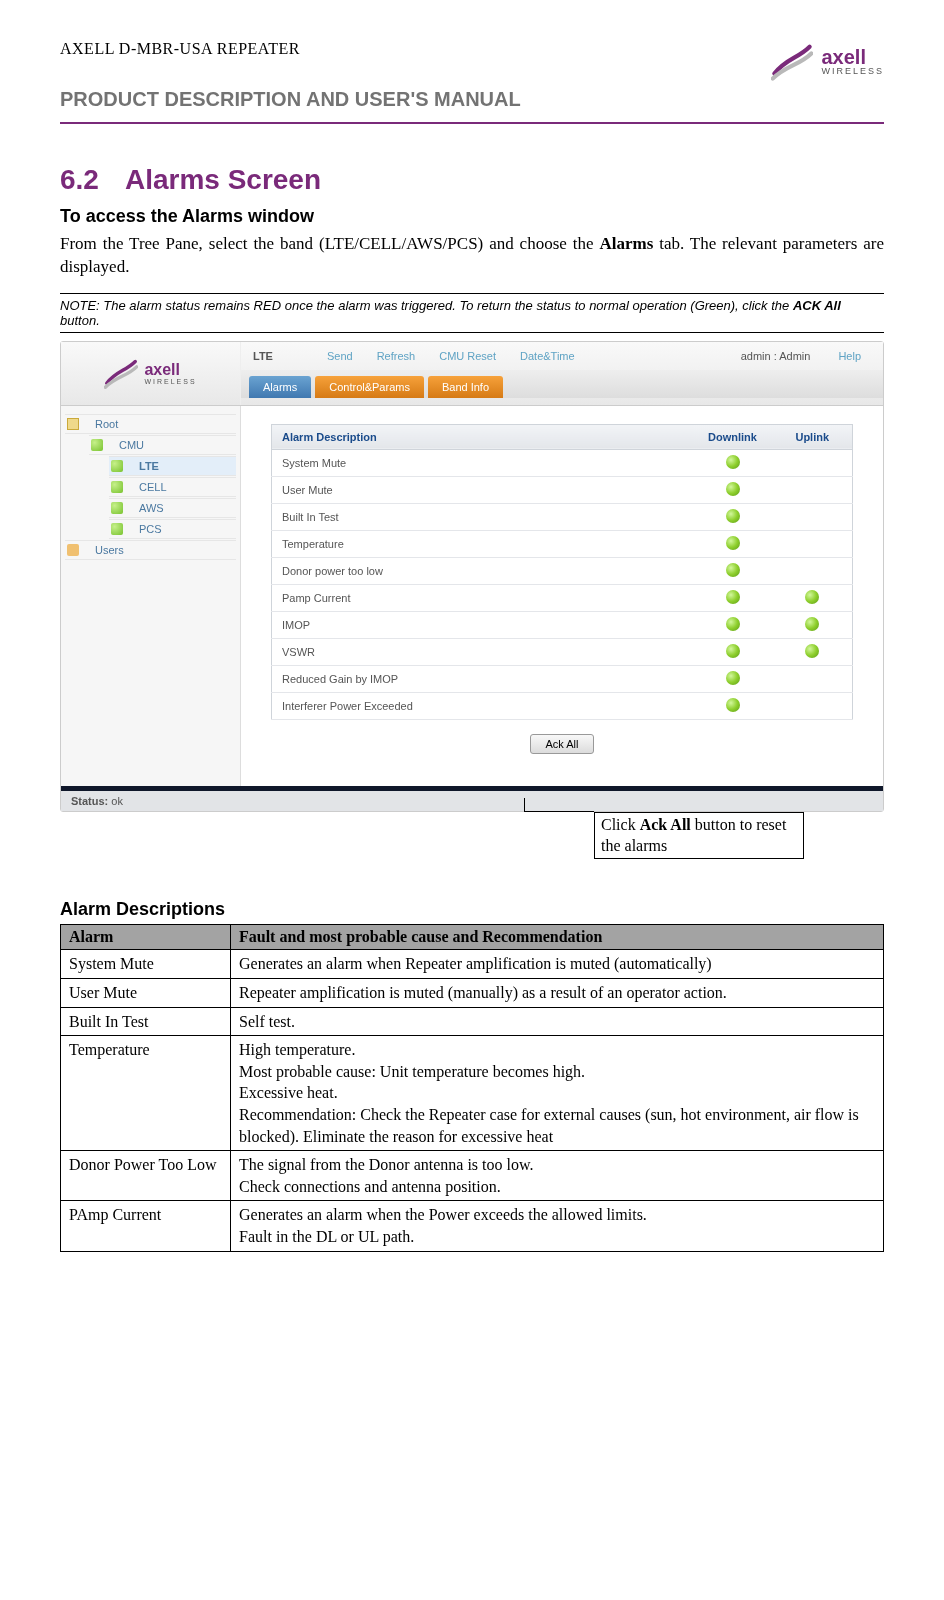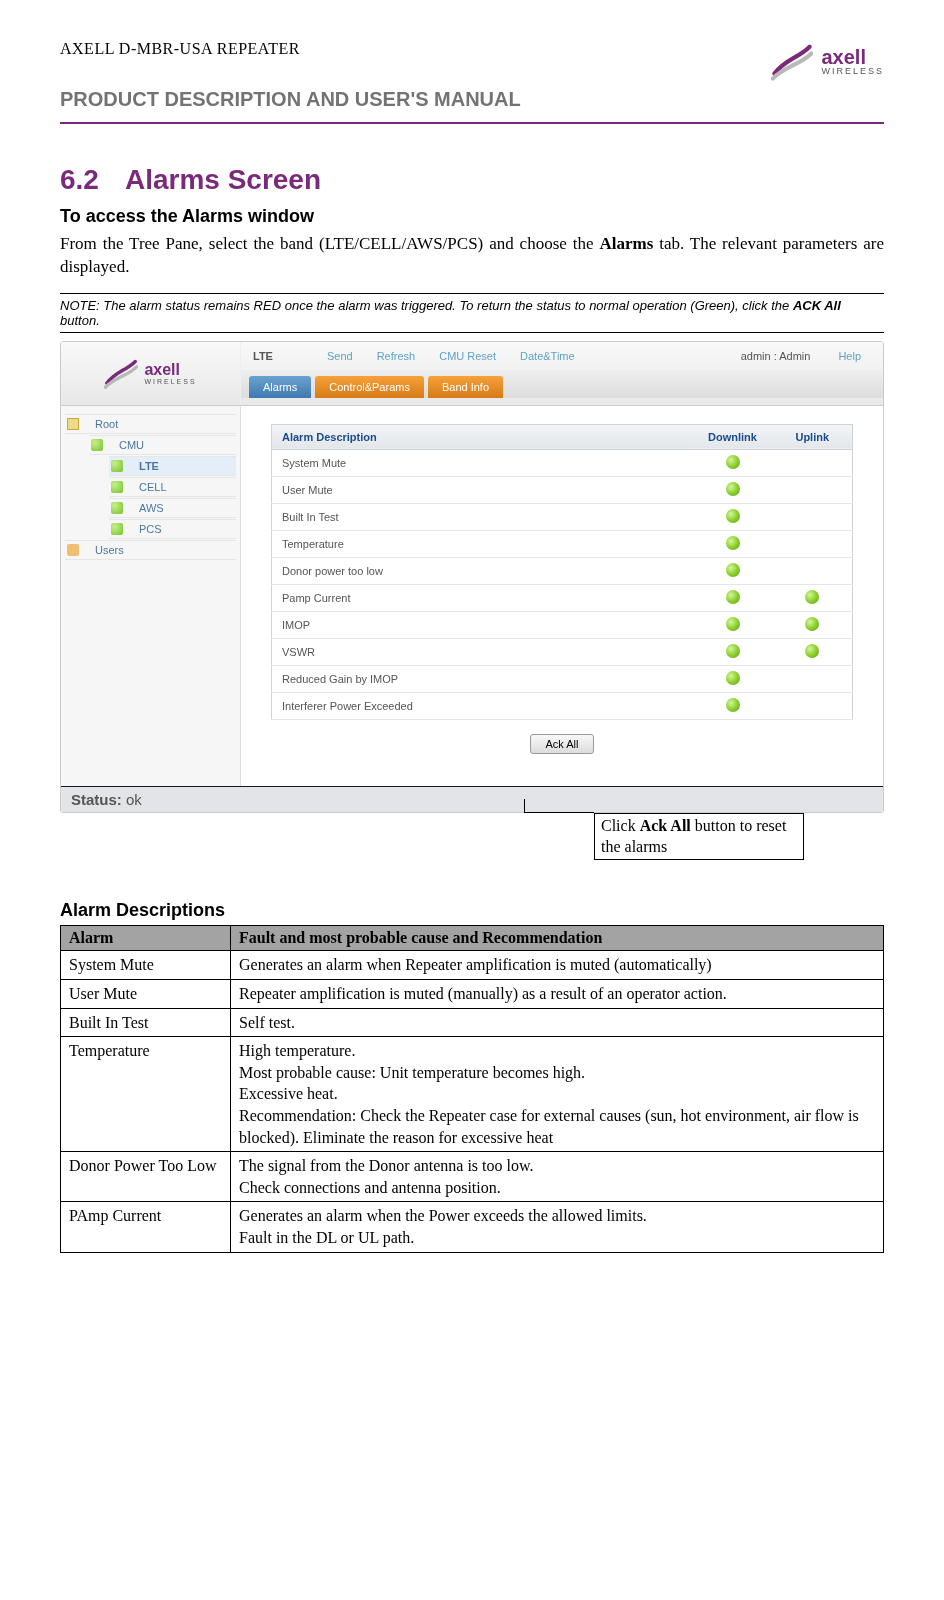--- a/index.html
+++ b/index.html
@@ -45,21 +45,21 @@
   .tree-item.l3 { margin-left: 44px; }
   .ss-main { flex: 1; padding: 18px 30px; background: #fff; position: relative; }
   .alarm-table { width: 100%; border-collapse: collapse; border: 1px solid #cfd4da; }
   .alarm-table th { background: linear-gradient(#f2f4f7,#e3e6ea); color: #1a4b8b; font-weight: bold; font-size: 11px; padding: 6px 10px; text-align: left; border-bottom: 1px solid #cfd4da; }
   .alarm-table th.dn, .alarm-table th.up { text-align: center; width: 80px; }
   .alarm-table td { padding: 5px 10px; border-bottom: 1px solid #e4e6ea; font-size: 11px; color: #555; }
   .alarm-table td.led { text-align: center; }
   .led-dot { width: 14px; height: 14px; border-radius: 50%; background: radial-gradient(circle at 35% 35%, #d2f79c, #8ecf2d 50%, #5a9a15); display: inline-block; }
   .ack-btn-row { text-align: center; margin-top: 14px; }
   .ack-btn { padding: 3px 14px; background: linear-gradient(#f8f8f8,#dcdcdc); border: 1px solid #999; border-radius: 3px; font-size: 11px; cursor: pointer; display: inline-block; }
-  .ss-status { background: #e2e4e7; color: #555; font-size: 15px; font-weight: bold; padding: 4px 10px; border-top: 1px solid #0f172a; }
+  .ss-status { background: #e2e4e7; color: #555; font-size: 11px; font-weight: bold; padding: 4px 10px; border-top: 5px solid #0f172a; }
   .callout { position: relative; margin-left: 474px; margin-top: -4px; width: 300px; margin-bottom: 40px; }
   .callout-line { position: absolute; left: -10px; top: -14px; width: 70px; height: 14px; border-left: 1px solid #000; border-bottom: 1px solid #000; }
   .callout-text { background: #fff; border: 1px solid #000; padding: 2px 6px; width: 210px; font-size: 16px; line-height: 1.3; margin-left: 60px; }
   .desc-heading { font-family: Arial, sans-serif; font-weight: 700; font-size: 18px; margin-bottom: 4px; }
   table.desc { width: 100%; border-collapse: collapse; font-size: 16px; }
   table.desc th { background: #a3a3a3; border: 1px solid #000; padding: 3px 8px; text-align: left; font-weight: bold; }
   table.desc td { border: 1px solid #000; padding: 3px 8px; vertical-align: top; line-height: 1.35; }
   table.desc td.name { width: 170px; }
   .footer { display: flex; justify-content: space-between; font-size: 16px; margin-top: 30px; border-top: 2px solid #7a2a7a; padding-top: 4px; }
 </style>

